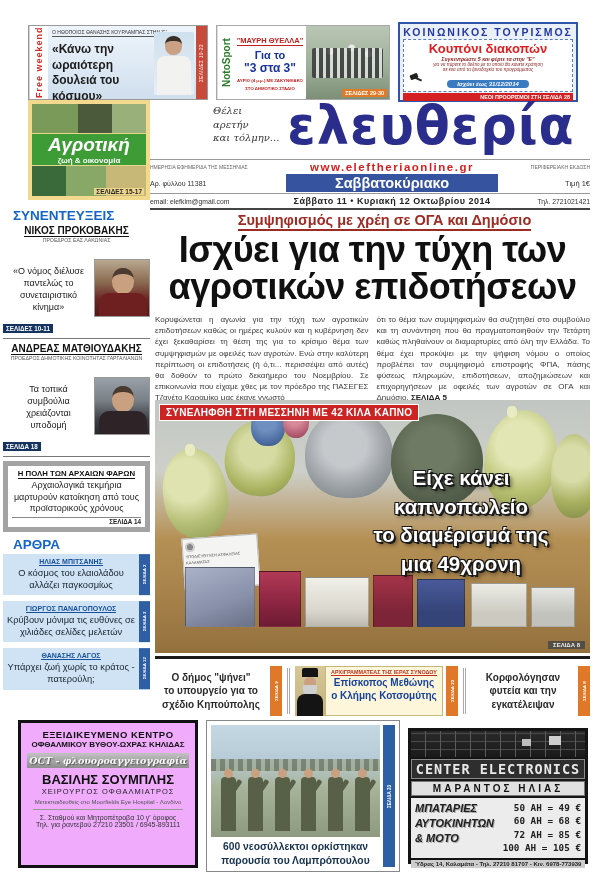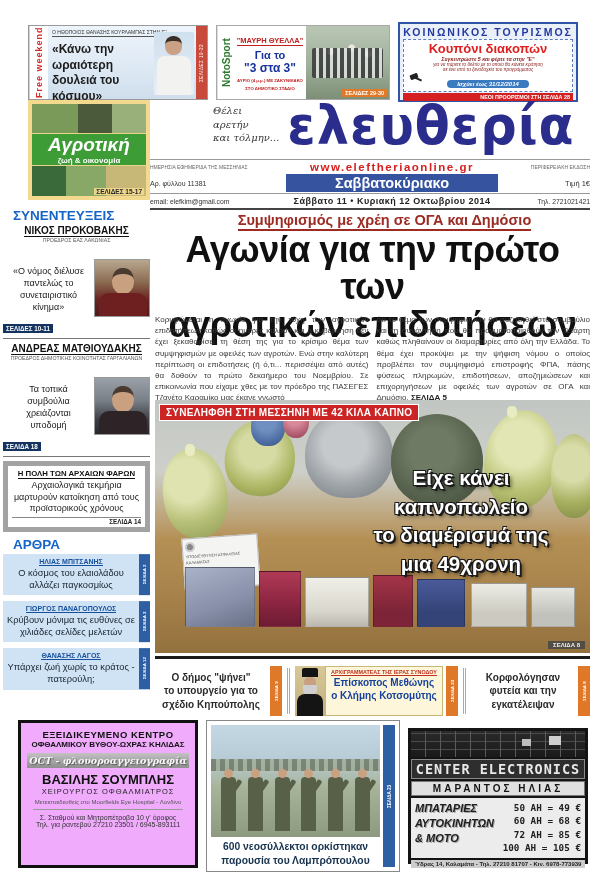--- a/index.html
+++ b/index.html
@@ -295,21 +295,21 @@
       <div class="mi-left">email: elefkim@gmail.com</div>
       <div class="mi-center datetxt">Σάββατο 11 • Κυριακή 12 Οκτωβρίου 2014</div>
       <div class="mi-right">Τηλ. 2721021421</div>
     </div>
   </div>
 
   <div class="abs kicker">
     <span>Συμψηφισμός με χρέη σε ΟΓΑ και Δημόσιο</span>
   </div>
   <div class="abs headline">
-    <div>Αγωνία για την πρώτο των</div>
+    <div>Ισχύει για την τύχη των</div>
     <div>αγροτικών επιδοτήσεων</div>
   </div>
   <div class="abs bodycols">
     <div class="bcol">Κορυφώνεται η αγωνία για την τύχη των αγροτικών επιδοτήσεων καθώς οι ημέρες κυλούν και η κυβέρνηση δεν έχει ξεκαθαρίσει τη θέση της για το κρίσιμο θέμα των συμψηφισμών με οφειλές των αγροτών. Ενώ στην καλύτερη περίπτωση οι επιδοτήσεις (ή ό,τι... περισσέψει από αυτές) θα δοθούν το πρώτο δεκαήμερο του Νοεμβρίου. Σε επικοινωνία που είχαμε χθες με τον πρόεδρο της ΠΑΣΕΓΕΣ Τζανέτο Καραμίκο μας έκανε γνωστό</div>
     <div class="bcol">
       <span>ότι το θέμα των συμψηφισμών θα συζητηθεί στο συμβούλιο και τη συνάντηση που θα πραγματοποιηθούν την Τετάρτη καθώς πληθαίνουν οι διαμαρτυρίες από όλη την Ελλάδα. Το θέμα έχει προκύψει με την ψήφιση νόμου ο οποίος προβλέπει τον συμψηφισμό επιστροφής ΦΠΑ, πάσης φύσεως πληρωμών, επιδοτήσεων, αποζημιώσεων και επιχορηγήσεων με οφειλές των αγροτών σε ΟΓΑ και Δημόσιο.</span>
       <span class="pgref">ΣΕΛΙΔΑ 5</span>
     </div>
   </div>
 

